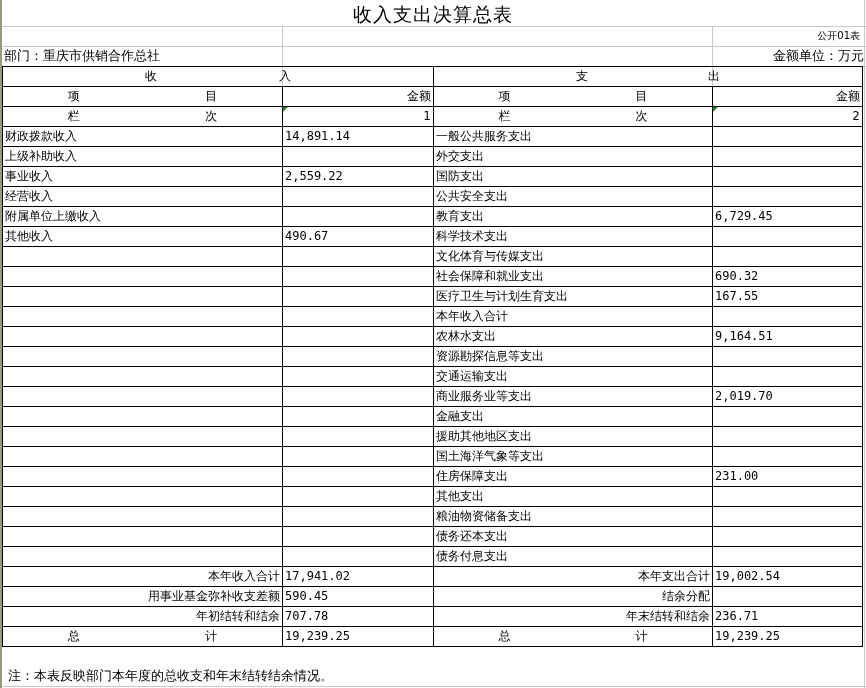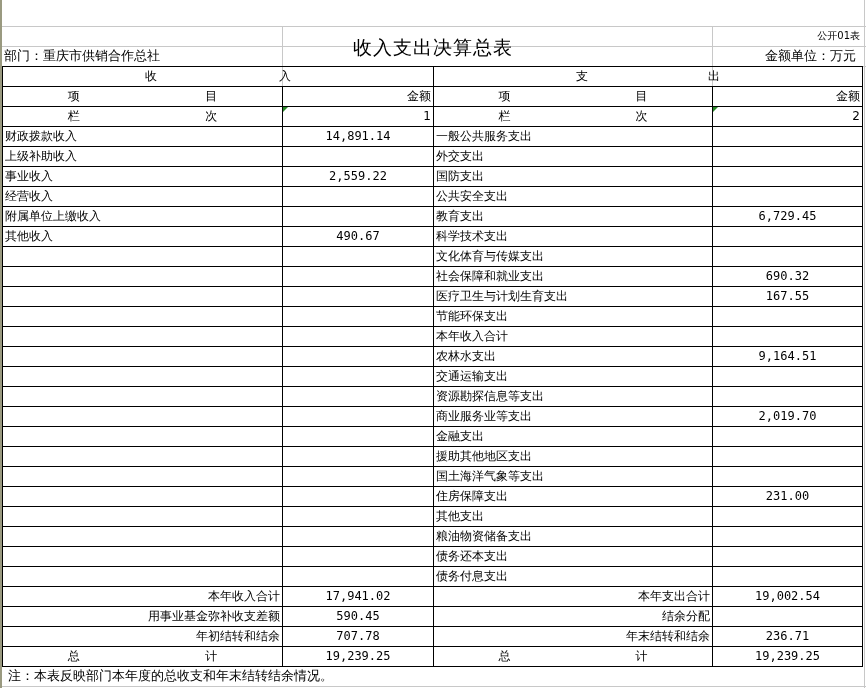--- a/index.html
+++ b/index.html
@@ -3,25 +3,25 @@
 <meta charset="utf-8">
 <style>
   html,body{margin:0;padding:0;background:#ffffff;}
   body{width:866px;height:688px;position:relative;overflow:hidden;font-family:"DejaVu Sans","Liberation Sans",sans-serif;color:#000;}
   .sheet{position:absolute;left:0;top:0;width:866px;height:688px;}
   .leftbar{position:absolute;left:0;top:0;width:2px;height:688px;background:#9a9a80;}
   .gridv{position:absolute;top:0;width:1px;height:688px;background:#c8c8c8;}
   .gridh{position:absolute;left:2px;width:864px;height:1px;background:#c8c8c8;}
   table.main{position:absolute;left:2px;top:66px;border-collapse:collapse;table-layout:fixed;}
   table.main td{border:1px solid #000;height:19px;padding:0 2px;font-size:12px;line-height:19px;white-space:nowrap;overflow:hidden;}
-  .num{text-align:center;font-family:"DejaVu Sans Mono","Liberation Mono",monospace;font-size:11.5px;}
+  .num{text-align:left;font-family:"DejaVu Sans Mono","Liberation Mono",monospace;font-size:11.5px;}
   .ctr{text-align:right;}
   .spread{display:flex;justify-content:space-around;}
   .bold{font-weight:normal;}
-  .title{position:absolute;left:0;top:0;width:866px;height:26px;text-align:center;font-size:19px;line-height:28px;letter-spacing:1px;margin-top:33px;}
+  .title{position:absolute;left:0;top:0;width:866px;height:26px;text-align:center;font-size:19px;line-height:28px;letter-spacing:1px;}
   .r1{position:absolute;top:26px;height:20px;line-height:20px;font-size:10px;}
   .r2{position:absolute;top:46px;height:20px;line-height:20px;font-size:13px;}
   .note{position:absolute;left:8px;top:666px;height:20px;line-height:20px;font-size:13px;}
   .tri{position:absolute;width:0;height:0;border-top:5px solid #2a8a2a;border-right:5px solid transparent;}
   .hdrspread{display:flex;justify-content:space-between;padding:0 140px 0 140px;}
 </style>
 </head>
 <body>
 
 <div class="sheet">
@@ -31,21 +31,21 @@
   <div class="gridh" style="top:46px"></div>
   <div class="gridh" style="top:66px"></div>
   <div class="gridh" style="top:686px"></div>
   <div class="gridv" style="left:282px;height:66px;top:26px"></div>
   <div class="gridv" style="left:712px;height:66px;top:26px"></div>
   <div class="gridv" style="left:864px"></div>
 
   <div class="title">收入支出决算总表</div>
   <div class="r1" style="right:6px">公开01表</div>
   <div class="r2" style="left:4px">部门：重庆市供销合作总社</div>
-  <div class="r2" style="right:10px">金额单位：万元</div>
+  <div class="r2" style="right:2px">金额单位：万元</div>
 
   <table class="main" id="main">
     <colgroup>
       <col style="width:280px">
         <col style="width:151px">
         <col style="width:279px">
         <col style="width:150px">
     </colgroup>
     <tbody id="tbody">
       <tr>
@@ -144,45 +144,39 @@
         </tr>
         <tr>
           <td></td>
           <td class="num"></td>
           <td>医疗卫生与计划生育支出</td>
           <td class="num">167.55</td>
         </tr>
         <tr>
           <td></td>
           <td class="num"></td>
-          <td>节能环保支出</td>
-          <td class="num"></td>
-        </tr>
-        <tr>
-          <td></td>
-          <td class="num"></td>
           <td>本年收入合计</td>
           <td class="num"></td>
         </tr>
         <tr>
           <td></td>
           <td class="num"></td>
           <td>农林水支出</td>
           <td class="num">9,164.51</td>
         </tr>
         <tr>
           <td></td>
           <td class="num"></td>
+          <td>资源勘探信息等支出</td>
+          <td class="num"></td>
+        </tr>
+        <tr>
+          <td></td>
+          <td class="num"></td>
           <td>交通运输支出</td>
-          <td class="num"></td>
-        </tr>
-        <tr>
-          <td></td>
-          <td class="num"></td>
-          <td>资源勘探信息等支出</td>
           <td class="num"></td>
         </tr>
         <tr>
           <td></td>
           <td class="num"></td>
           <td>商业服务业等支出</td>
           <td class="num">2,019.70</td>
         </tr>
         <tr>
           <td></td>

